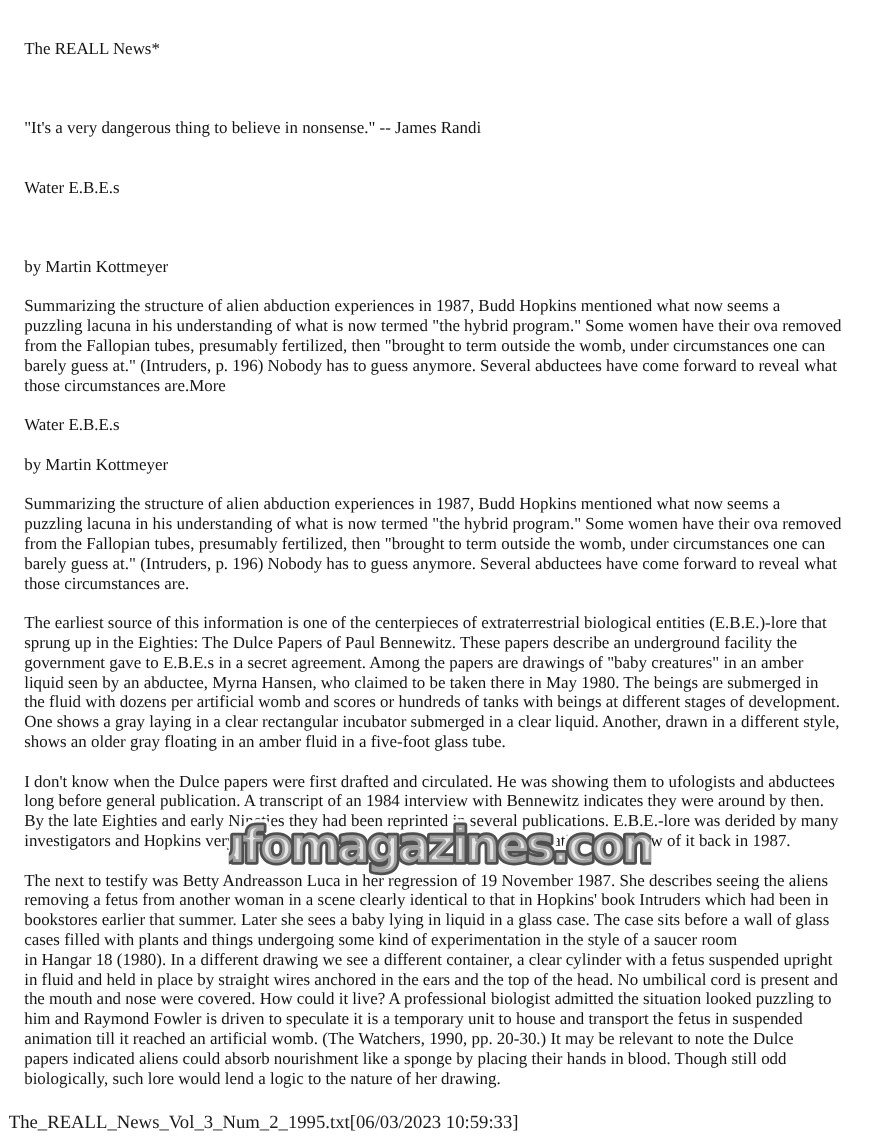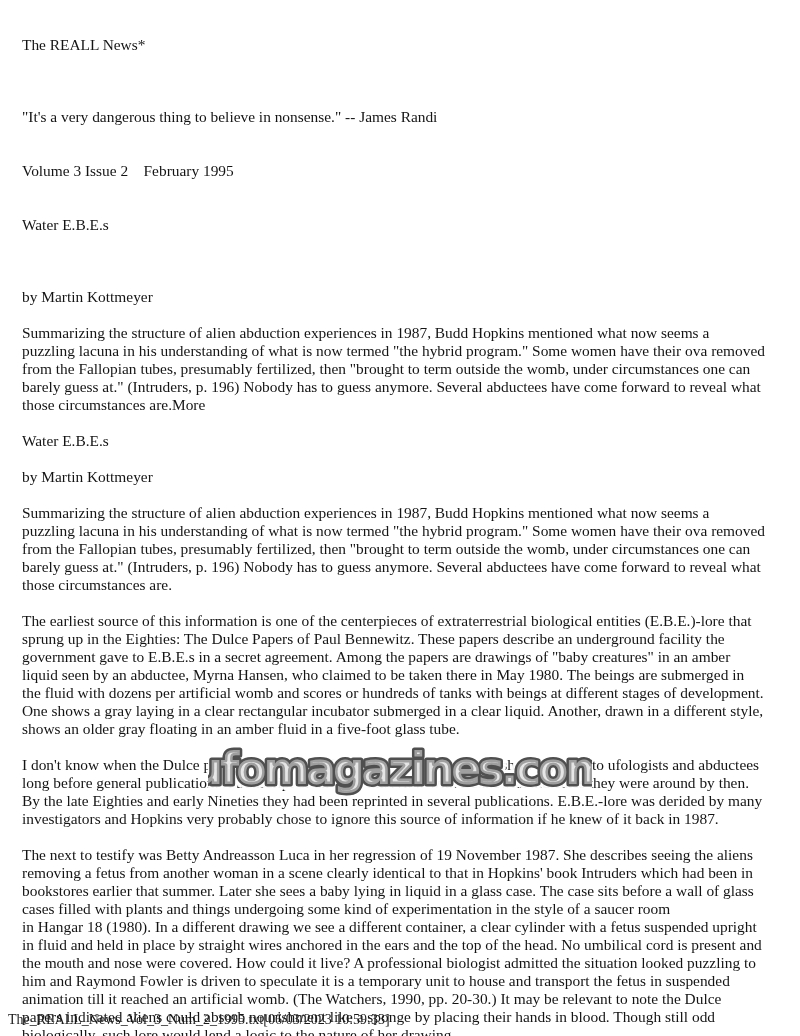--- a/index.html
+++ b/index.html
@@ -37,38 +37,37 @@
   .watermark {
     position: absolute;
     left: 208px;
     top: 742px;
     pointer-events: none;
   }
   .footer {
     position: absolute;
     left: 8px;
     top: 1012px;
-    font-size: 14px;
+    font-size: 17px;
     line-height: 15px;
     color: #1a1a1a;
     white-space: pre;
   }
 </style>
 </head>
 <body>
 
 <div class="page">
 
   <div class="doc">
 
     <div class="block">The REALL News*</div>
 
     <div class="block">
       <div class="hdr-line">"It's a very dangerous thing to believe in nonsense." -- James Randi</div>
-      <div class="hdr-line">Volume 3 Issue 2    February 1995</div>
       <div class="hdr-line">Water E.B.E.s</div>
     </div>
 
     <div class="block">by Martin Kottmeyer</div>
 
     <div class="block">Summarizing the structure of alien abduction experiences in 1987, Budd Hopkins mentioned what now seems a
 puzzling lacuna in his understanding of what is now termed "the hybrid program." Some women have their ova removed
 from the Fallopian tubes, presumably fertilized, then "brought to term outside the womb, under circumstances one can
 barely guess at." (Intruders, p. 196) Nobody has to guess anymore. Several abductees have come forward to reveal what
 those circumstances are.More</div>

